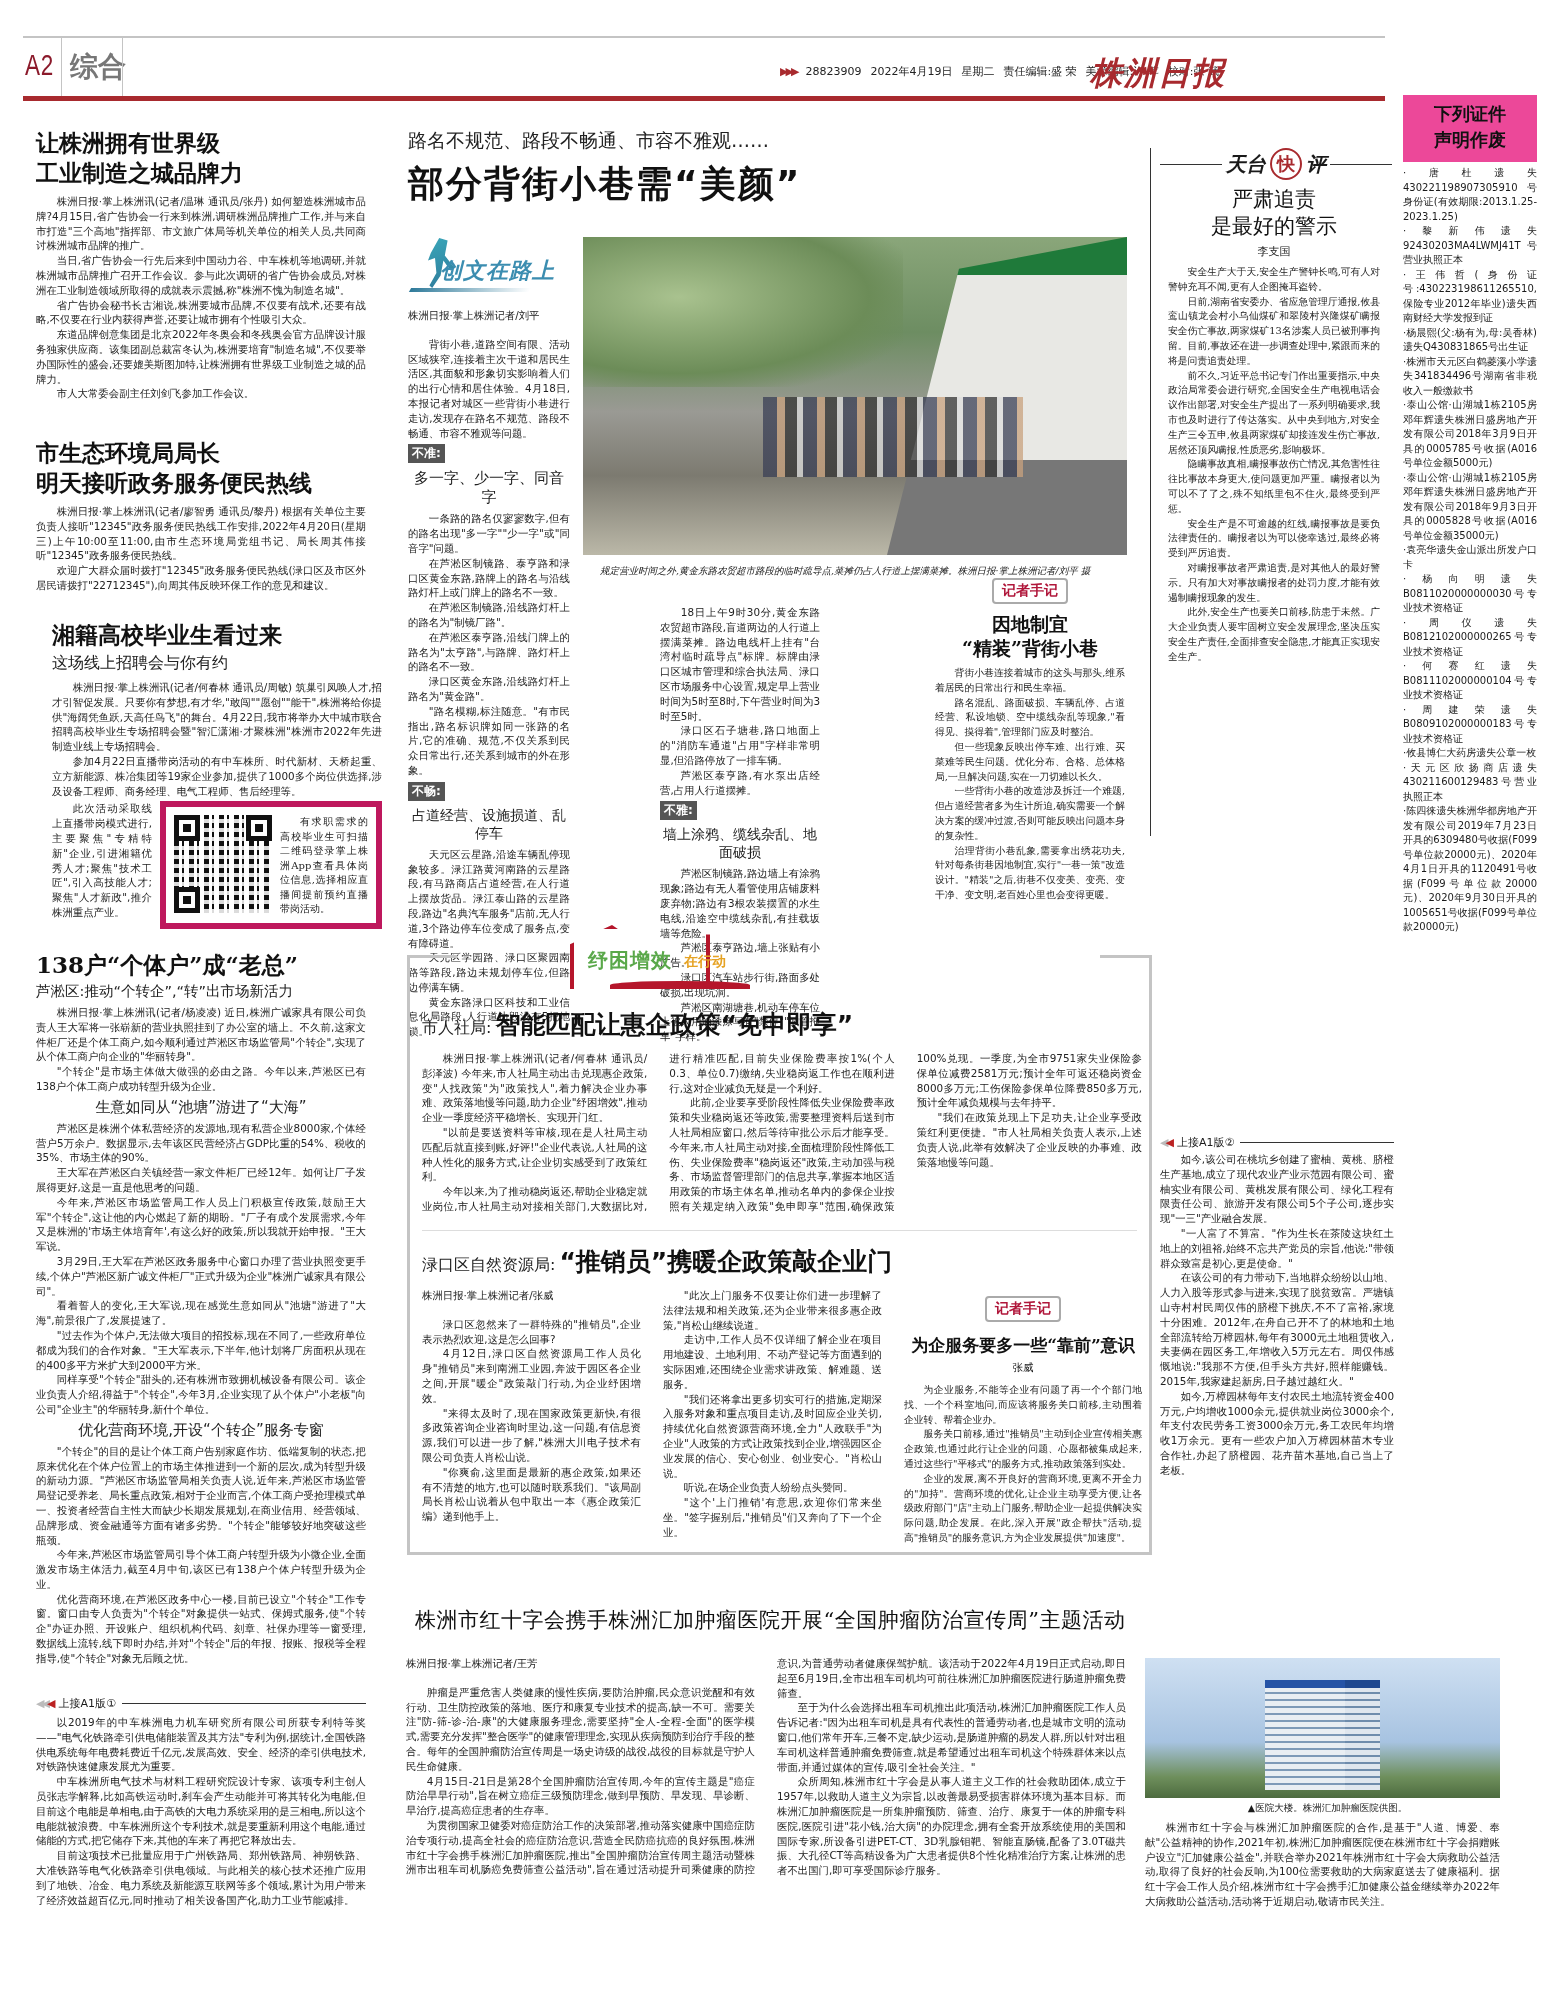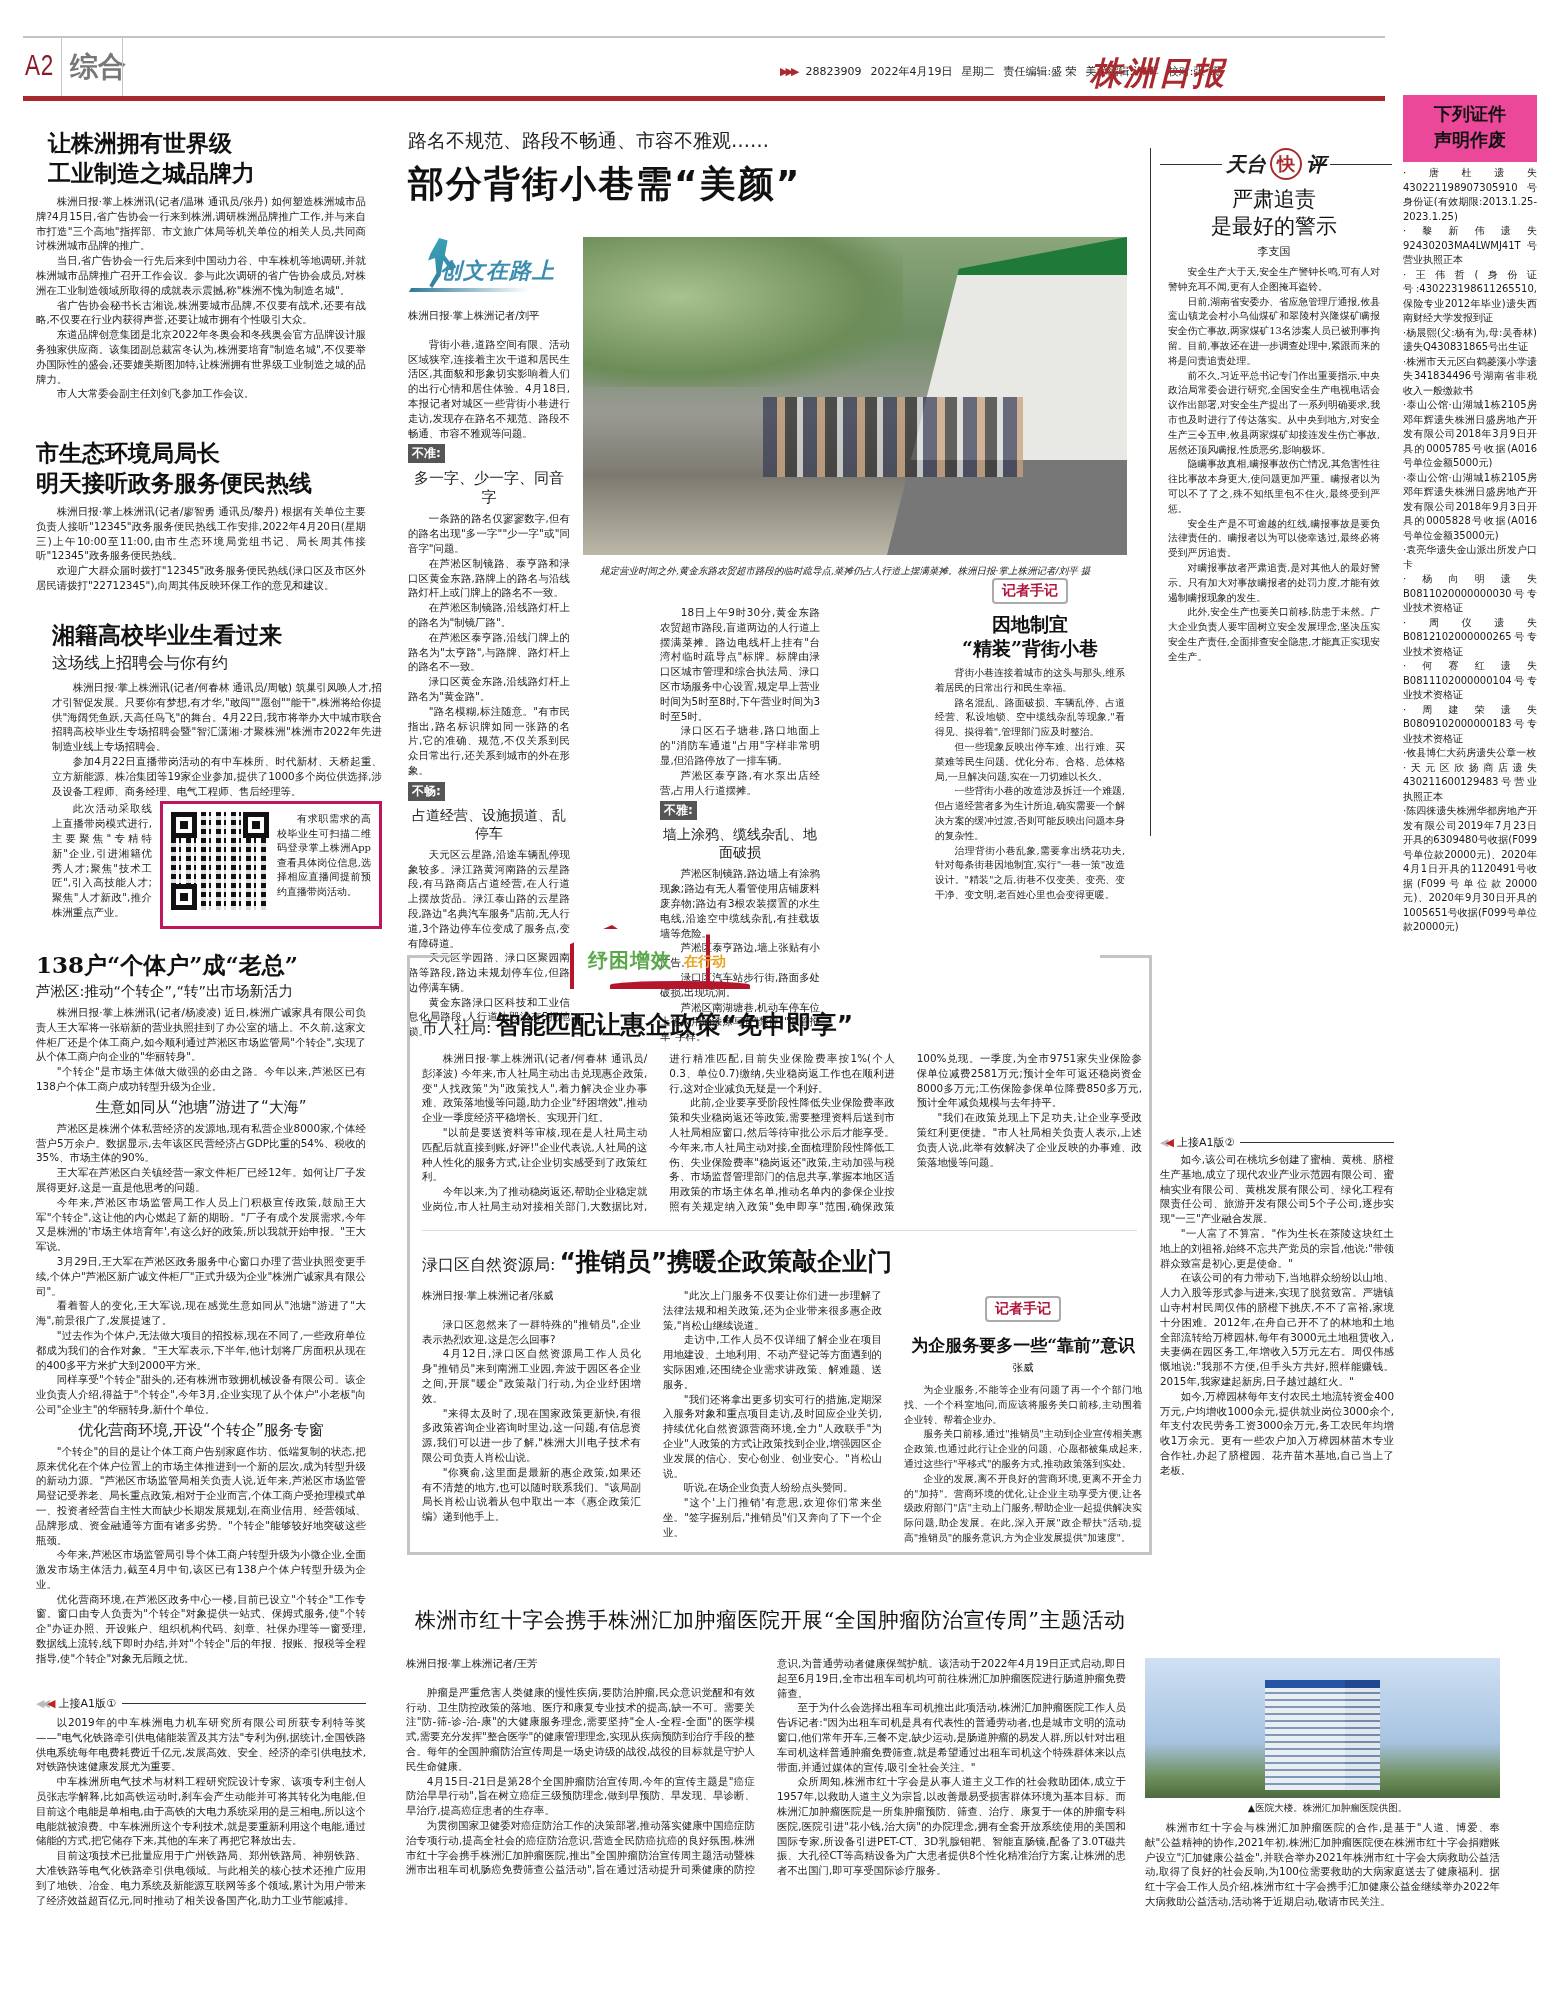--- a/index.html
+++ b/index.html
@@ -39,21 +39,21 @@
   <span>28823909</span>
   <span>2022年4月19日</span>
   <span>星期二</span>
   <span>责任编辑:盛 荣</span>
   <span>美术编辑:许 苹</span>
   <span>校对:张 武</span>
 </div>
 <div class="abs" style="left:1090px;top:52px;font-family:'DejaVu Serif',serif;font-style:italic;font-weight:bold;font-size:32px;color:#a82a2e;letter-spacing:2px;">株洲日报</div>
 
 <div class="abs" style="left:36px;top:128px;width:330px;">
-  <div class="hd" style="font-size:23px;line-height:30px;margin-left:12px;">
+  <div class="hd" style="font-size:23px;line-height:30px;">
     <div>让株洲拥有世界级</div>
     <div>工业制造之城品牌力</div>
   </div>
   <div class="body-text" style="margin-top:6px;">
     <p>株洲日报·掌上株洲讯(记者/温琳 通讯员/张丹) 如何塑造株洲城市品牌?4月15日,省广告协会一行来到株洲,调研株洲品牌推广工作,并与来自市打造"三个高地"指挥部、市文旅广体局等机关单位的相关人员,共同商讨株洲城市品牌的推广。</p>
     <p>当日,省广告协会一行先后来到中国动力谷、中车株机等地调研,并就株洲城市品牌推广召开工作会议。参与此次调研的省广告协会成员,对株洲在工业制造领域所取得的成就表示震撼,称"株洲不愧为制造名城"。</p>
     <p>省广告协会秘书长古湘说,株洲要城市品牌,不仅要有战术,还要有战略,不仅要在行业内获得声誉,还要让城市拥有个性吸引大众。</p>
     <p>东道品牌创意集团是北京2022年冬奥会和冬残奥会官方品牌设计服务独家供应商。该集团副总裁富冬认为,株洲要培育"制造名城",不仅要举办国际性的盛会,还要媲美斯图加特,让株洲拥有世界级工业制造之城的品牌力。</p>
     <p>市人大常委会副主任刘剑飞参加工作会议。</p>
   </div>
@@ -74,21 +74,21 @@
   <div class="hds" style="font-size:23px;line-height:30px;">湘籍高校毕业生看过来</div>
   <div style="font-size:16px;line-height:22px;color:#222;margin-top:2px;">这场线上招聘会与你有约</div>
   <div class="body-text" style="margin-top:6px;">
     <p>株洲日报·掌上株洲讯(记者/何春林 通讯员/周敏) 筑巢引凤唤人才,招才引智促发展。只要你有梦想,有才华,"敢闯""愿创""能干",株洲将给你提供"海阔凭鱼跃,天高任鸟飞"的舞台。4月22日,我市将举办大中城市联合招聘高校毕业生专场招聘会暨"智汇潇湘·才聚株洲"株洲市2022年先进制造业线上专场招聘会。</p>
     <p>参加4月22日直播带岗活动的有中车株所、时代新材、天桥起重、立方新能源、株冶集团等19家企业参加,提供了1000多个岗位供选择,涉及设备工程师、商务经理、电气工程师、售后经理等。</p>
   </div>
   <div style="display:flex;gap:8px;margin-top:3px;">
     <div class="body-text" style="width:100px;">
         <p>此次活动采取线上直播带岗模式进行,主要聚焦"专精特新"企业,引进湘籍优秀人才;聚焦"技术工匠",引入高技能人才;聚焦"人才新政",推介株洲重点产业。</p>
       </div>
-    <div style="flex:1;border:3px solid #be185d;padding:8px;display:flex;gap:8px;height:128px;">
+    <div style="flex:1;border:6px solid #be185d;padding:8px;display:flex;gap:8px;height:128px;">
       <div style="width:98px;height:98px;background:
         repeating-linear-gradient(90deg,#111 0 5px,#fff 5px 8px,#111 8px 10px,#fff 10px 15px),
         #fff;position:relative;">
         <div style="position:absolute;inset:0;background:repeating-linear-gradient(0deg,rgba(255,255,255,.85) 0 4px,transparent 4px 9px);"></div>
         <div style="position:absolute;left:0;top:0;width:26px;height:26px;border:5px solid #111;background:#fff;box-shadow:inset 0 0 0 4px #fff,inset 0 0 0 10px #111;"></div>
         <div style="position:absolute;right:0;top:0;width:26px;height:26px;border:5px solid #111;background:#fff;box-shadow:inset 0 0 0 4px #fff,inset 0 0 0 10px #111;"></div>
         <div style="position:absolute;left:0;bottom:0;width:26px;height:26px;border:5px solid #111;background:#fff;box-shadow:inset 0 0 0 4px #fff,inset 0 0 0 10px #111;"></div>
       </div>
       <div class="serif" style="flex:1;font-size:10px;line-height:14.5px;text-indent:2em;text-align:justify;">有求职需求的高校毕业生可扫描二维码登录掌上株洲App查看具体岗位信息,选择相应直播间提前预约直播带岗活动。</div>
     </div>

